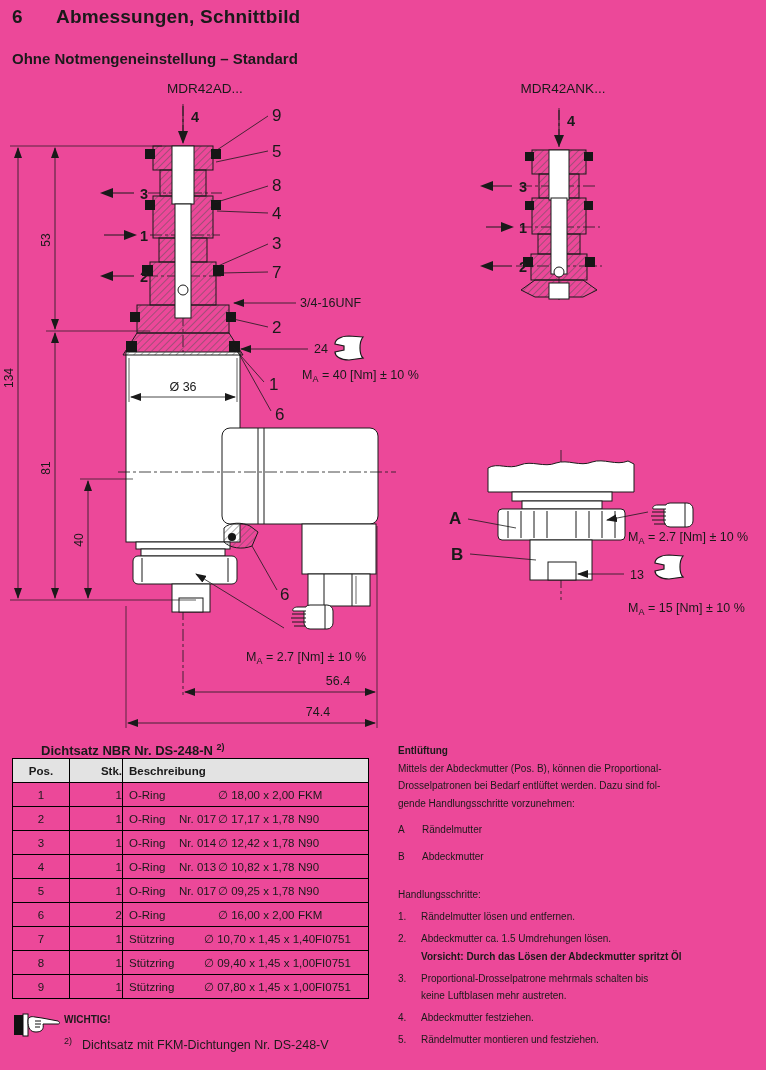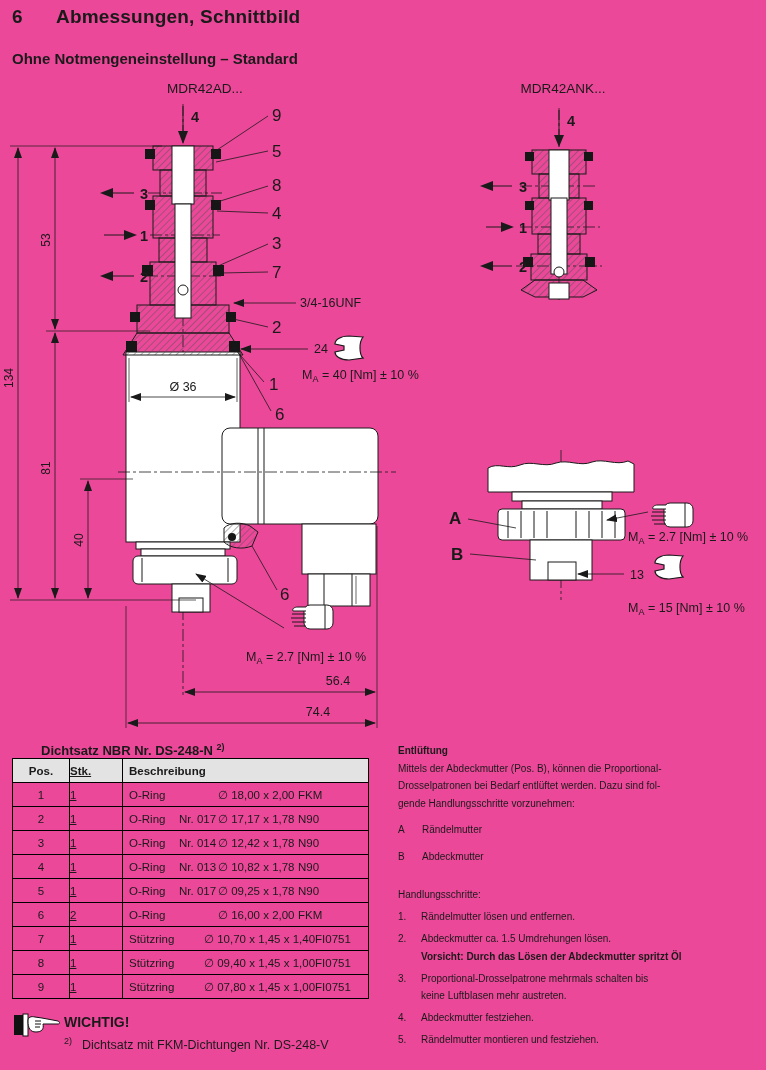--- a/index.html
+++ b/index.html
@@ -27,29 +27,29 @@
   .gray{stroke:#9a9a9a;stroke-width:1.5;fill:none;}
   
   .tblwrap{left:12px;top:742px;width:357px;}
   .tbltitle{font-size:13px;font-weight:bold;padding-left:29px;}
   .tbltitle sup{font-size:9px;}
   table.seal-table{border-collapse:collapse;width:357px;margin-top:0;}
   .seal-table th,.seal-table td{border:1px solid #000;font-size:11.5px;height:23px;
      padding:0;vertical-align:middle;}
   .seal-table th{background:#e3e3e3;font-weight:bold;}
   .c-pos{width:56px;text-align:center;}
-  .c-stk{width:52px;text-align:left;text-decoration:underline;}
+  .c-stk{width:52px;text-align:right;}
   .c-desc{text-align:left;padding-left:6px !important;}
   .n{display:inline-block;min-width:50px;}
   .nr{display:inline-block;min-width:39px;}
   .row-stz .nr{min-width:25px;}
   .sz{display:inline-block;min-width:80px;}
   
   .wichtig{left:14px;top:1012px;width:360px;}
-  .wichtig .hd{position:absolute;left:50px;top:2px;font-size:14px;font-weight:bold;}
+  .wichtig .hd{position:absolute;left:50px;top:2px;font-size:10px;font-weight:bold;}
   .wichtig .fn{position:absolute;left:50px;top:24px;font-size:12.5px;}
   .wichtig .fn sup{font-size:9px;margin-right:10px;}
   
   .vent{left:398px;top:742px;width:368px;font-size:10px;line-height:17.5px;}
   .vent .hd{font-weight:bold;}
   .legend-row{display:flex;margin-top:9px;}
   .legend-row .k{width:24px;flex:none;}
   .steps-hd{margin-top:21px;}
   .step{display:flex;margin-top:4.5px;}
   .step .num{width:23px;flex:none;}

